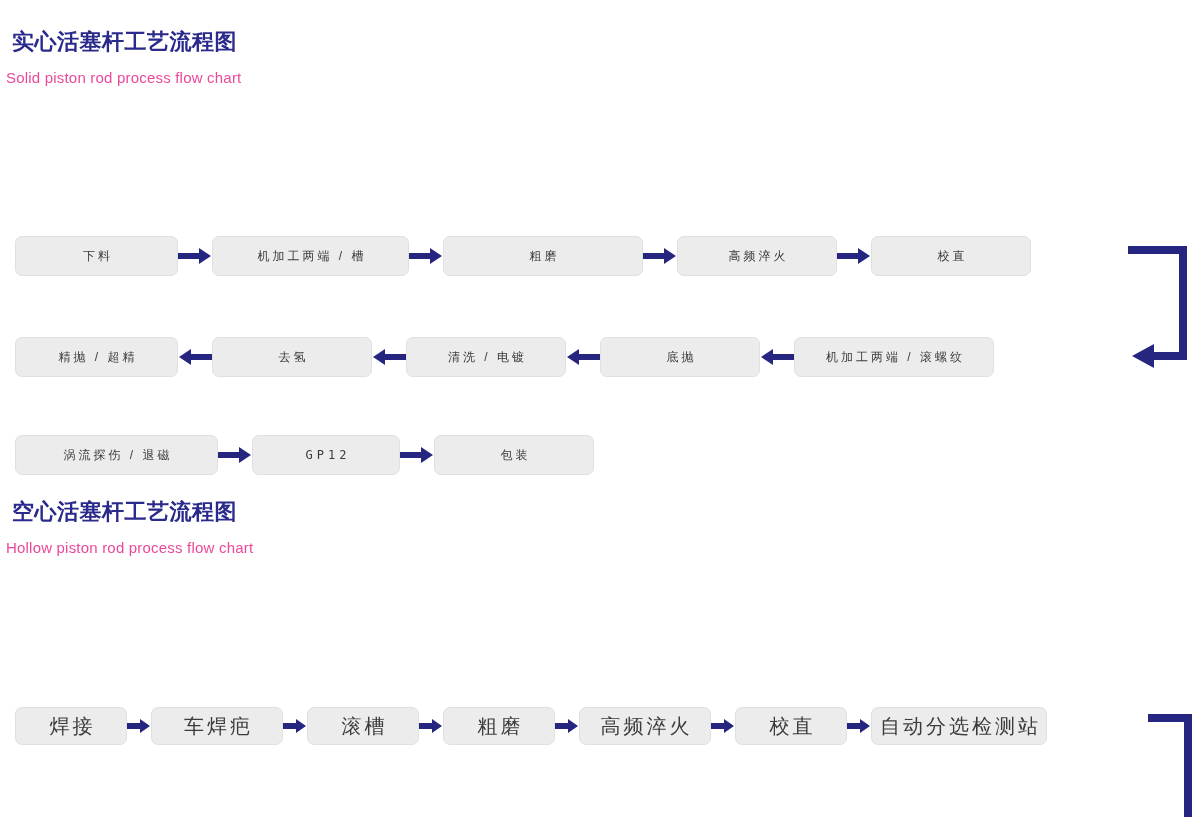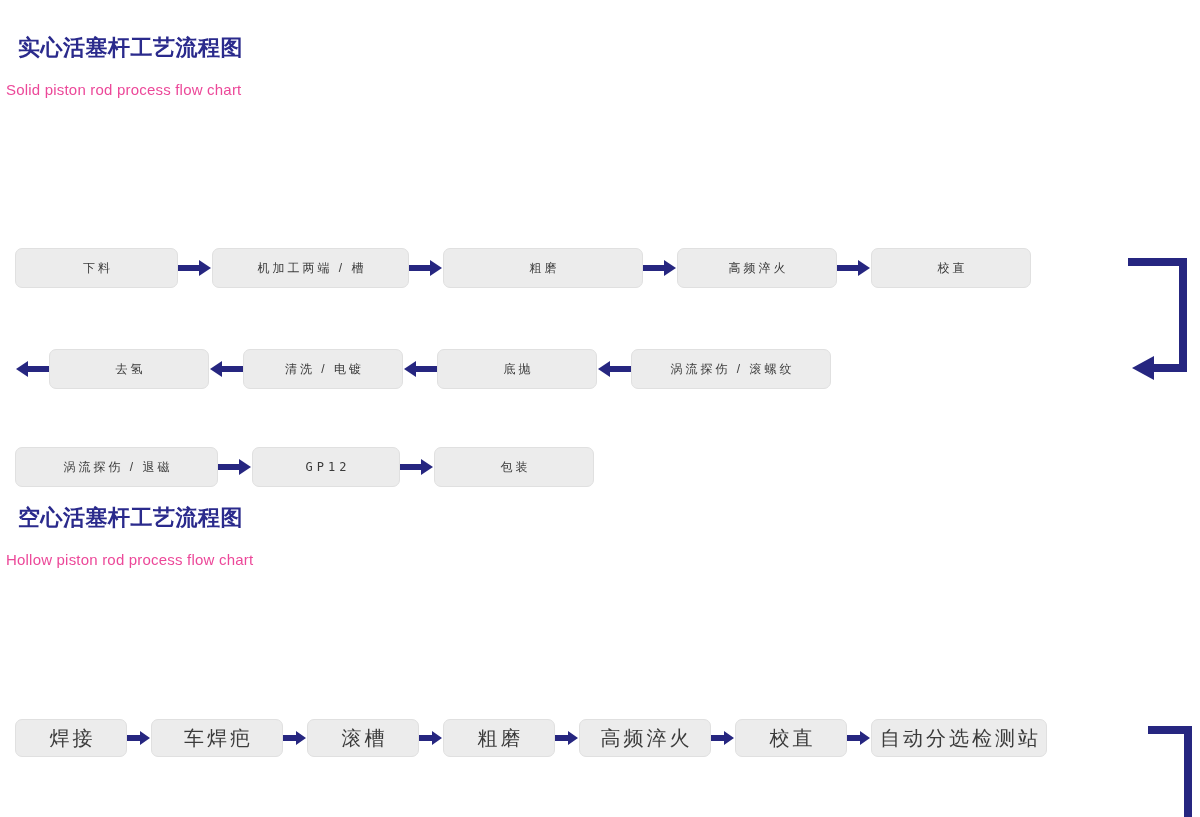--- a/index.html
+++ b/index.html
@@ -14,21 +14,21 @@
   #section-solid{top:0;}
   #section-hollow{top:470px;}
 
   .title-block{padding-left:6px;}
   .title-cn{
     font-size:22px;
     font-weight:bold;
     color:#2a2a8c;
     letter-spacing:0.5px;
     line-height:1.1;
-    margin:12px;
+    margin:6px;
     padding-top:24px;
   }
   .title-en{
     font-size:15px;
     color:#ec4899;
     letter-spacing:0.2px;
     margin:0;
     padding-top:9px;
   }
 
@@ -116,20 +116,21 @@
       <div class="node" style="width:160px">高频淬火</div>
       <span class="arrow">
           <svg width="34" height="20" viewBox="0 0 34 20">
             <path d="M0 7 L21 7 L21 2 L33 10 L21 18 L21 13 L0 13 Z" fill="#262680"></path>
           </svg>
         </span>
       <div class="node" style="width:160px">校直</div>
     </div>
 
     <div class="flow-row" id="s-row-1" style="top:249px;left:15px;">
+      <div class="node" style="width:163px">精抛 / 超精</div>
       <span class="arrow">
           <svg width="34" height="20" viewBox="0 0 34 20">
             <path d="M34 7 L13 7 L13 2 L1 10 L13 18 L13 13 L34 13 Z" fill="#262680"></path>
           </svg>
         </span>
       <div class="node" style="width:160px">去氢</div>
       <span class="arrow">
           <svg width="34" height="20" viewBox="0 0 34 20">
             <path d="M34 7 L13 7 L13 2 L1 10 L13 18 L13 13 L34 13 Z" fill="#262680"></path>
           </svg>
@@ -139,21 +140,21 @@
           <svg width="34" height="20" viewBox="0 0 34 20">
             <path d="M34 7 L13 7 L13 2 L1 10 L13 18 L13 13 L34 13 Z" fill="#262680"></path>
           </svg>
         </span>
       <div class="node" style="width:160px">底抛</div>
       <span class="arrow">
           <svg width="34" height="20" viewBox="0 0 34 20">
             <path d="M34 7 L13 7 L13 2 L1 10 L13 18 L13 13 L34 13 Z" fill="#262680"></path>
           </svg>
         </span>
-      <div class="node" style="width:200px">涡流探伤 / 滚螺纹</div>
+      <div class="node" style="width:200px">机加工两端 / 滚螺纹</div>
     </div>
 
     <div class="flow-row" id="s-row-2" style="top:347px;left:15px;">
       <div class="node" style="width:203px">涡流探伤 / 退磁</div>
       <span class="arrow">
           <svg width="34" height="20" viewBox="0 0 34 20">
             <path d="M0 7 L21 7 L21 2 L33 10 L21 18 L21 13 L0 13 Z" fill="#262680"></path>
           </svg>
         </span>
       <div class="node mono" style="width:148px">GP12</div>

